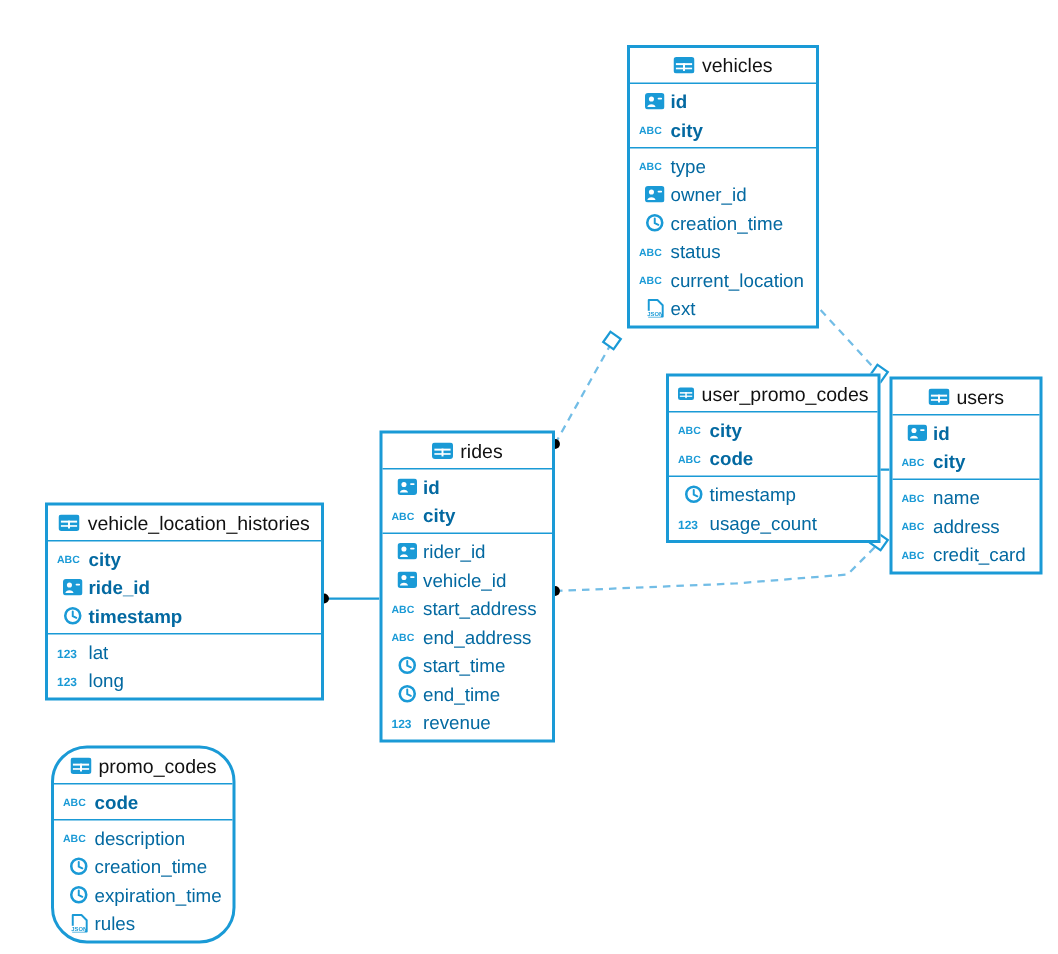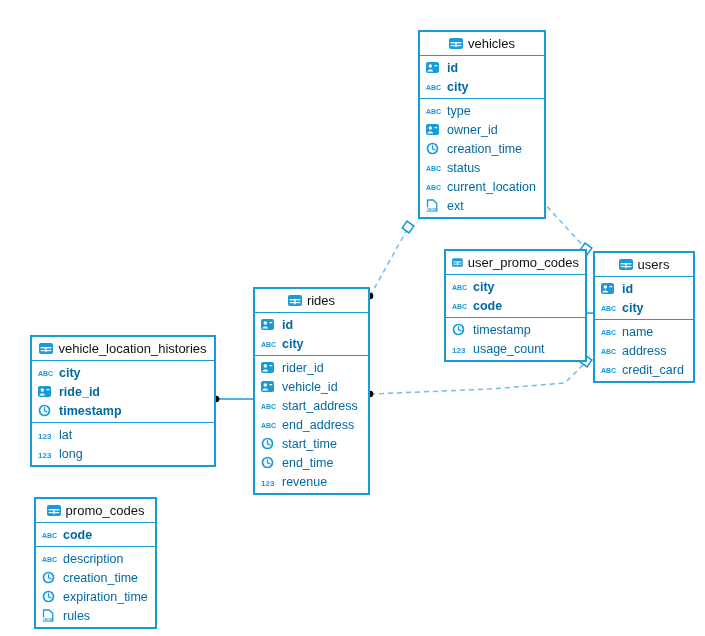--- a/index.html
+++ b/index.html
@@ -33,21 +33,21 @@
     height:19px;
     display:flex;align-items:center;
     padding:0 6px;
     gap:4px;
     font-size:12.5px;color:#0369a1;
     white-space:nowrap;
   }
   .er-row.key{font-weight:bold;}
   .icon-cell{
     width:17px;flex:0 0 17px;
-    display:flex;align-items:center;justify-content:flex-start;
+    display:flex;align-items:center;justify-content:flex-end;
   }
   .wire-dashed{fill:none;stroke:#72bde6;stroke-width:1.5;stroke-dasharray:5 4;stroke-linejoin:round;}
   .wire-solid{fill:none;stroke:var(--accent);stroke-width:1.5;}
   .wire-dot{fill:#000000;}
   .wire-diamond{fill:#ffffff;stroke:var(--accent);stroke-width:1.5;}
 </style>
 </head>
 <body>
 
 <div id="canvas">
@@ -425,21 +425,21 @@
         <div class="er-row">
           <span class="icon-cell">
             <svg width="17" height="10" viewBox="0 0 17 10">
               <text x="0" y="8.5" font-family="Liberation Sans, sans-serif" font-size="8" font-weight="bold" fill="#1a9ad6">123</text>
             </svg>
           </span>
           <span>long</span>
         </div>
       </div>
     </div>
-    <div class="er-table" style="left: 34px; top: 497px; width: 123px;">
+    <div class="er-table" style="left: 34px; top: 497px; width: 123px; border-radius: 24px;">
       <div class="er-header">
         <svg width="14" height="11" viewBox="0 0 14 11">
           <rect width="14" height="11" rx="2" fill="#1a9ad6"></rect>
           <rect x="1.6" y="4.1" width="10.8" height="1.3" fill="#fff"></rect>
           <rect x="6.35" y="4.1" width="1.3" height="5.2" fill="#fff"></rect>
           <rect x="1.6" y="7.1" width="10.8" height="1.1" fill="#fff"></rect>
         </svg>
         <span>promo_codes</span>
       </div>
       <div class="er-section">

